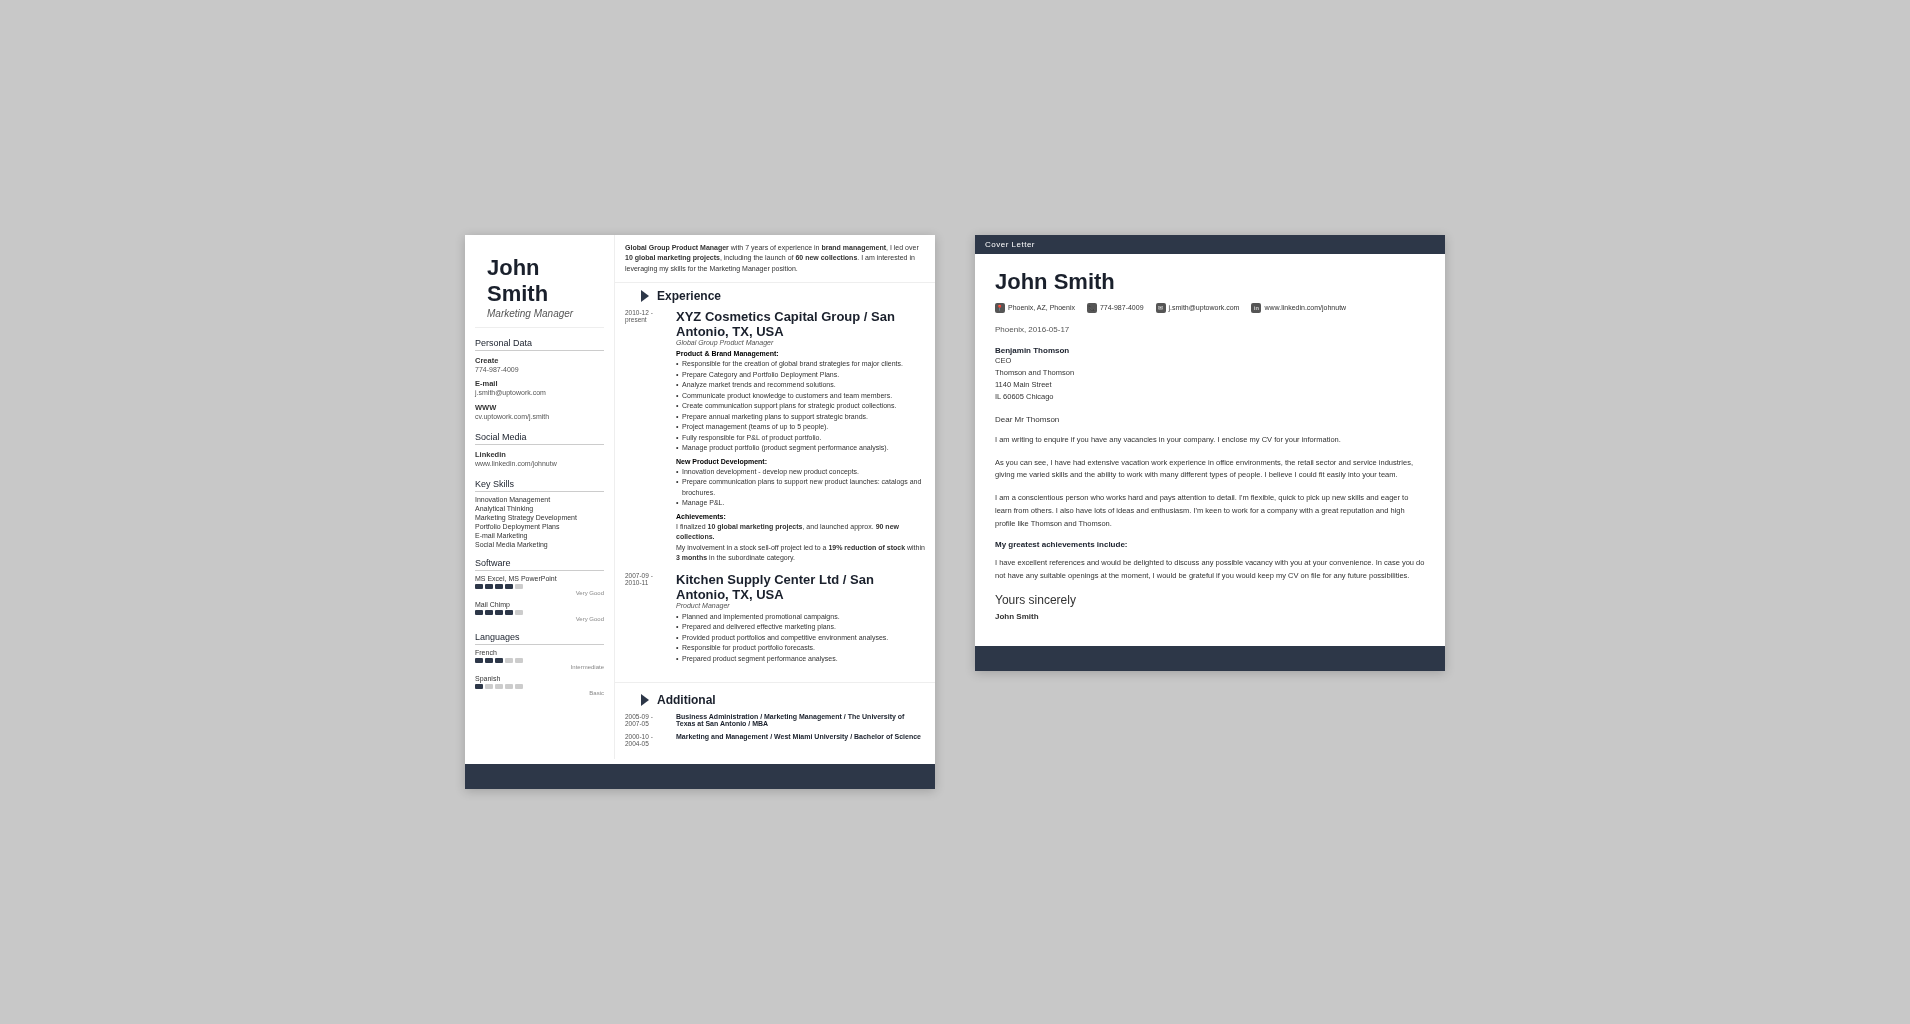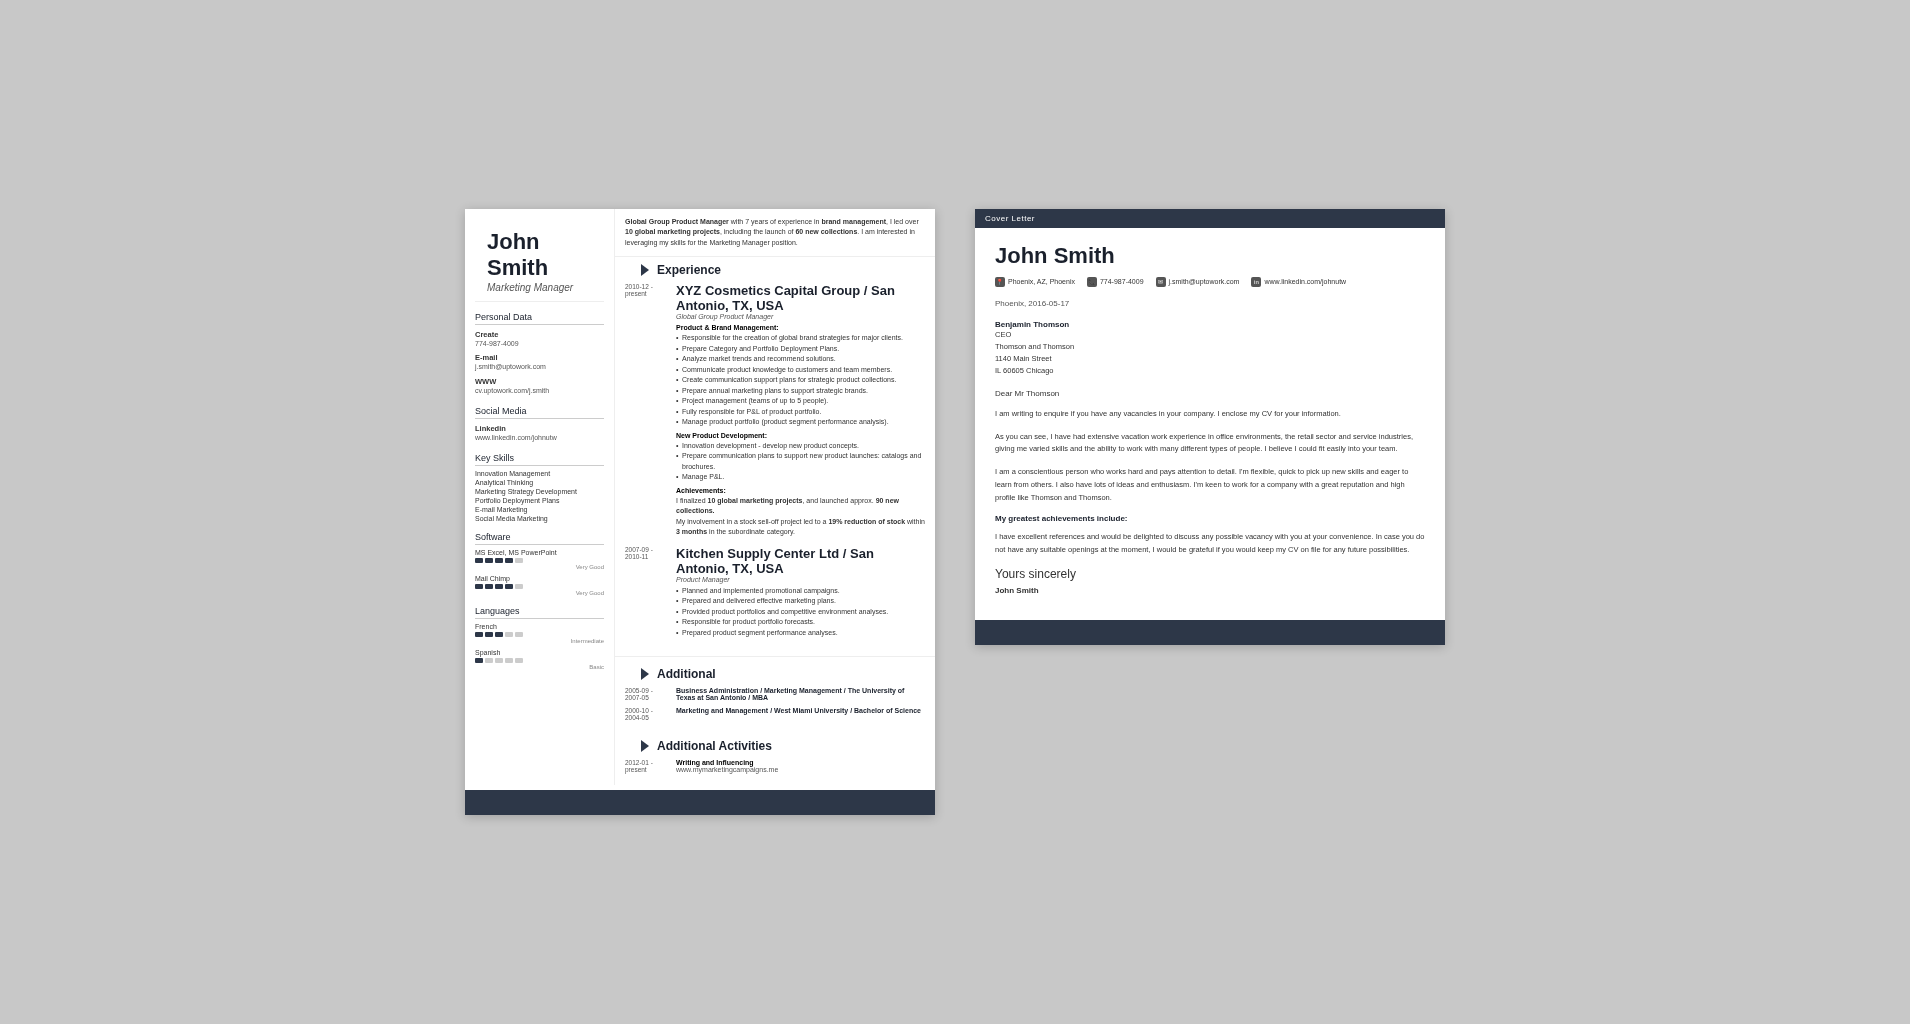--- a/index.html
+++ b/index.html
@@ -545,35 +545,20 @@
               </div>
               <div class="edu-item">
                 <div class="edu-date">2000-10 - 2004-05</div>
                 <div class="edu-content">
                   <div class="edu-degree">Marketing and Management / West Miami University / Bachelor of Science</div>
                 </div>
               </div>
             </div>
         </div>
 
-        <div class="cv-section">
-          <div class="cv-section-title">
-            <span class="section-arrow"></span>
-            <span>Additional Activities</span>
-          </div>
-          <div id="activities-items">
-              <div class="activity-item">
-                <div class="act-date">2012-01 - present</div>
-                <div class="act-content">
-                  <div class="act-title">Writing and Influencing</div>
-                  <div class="act-detail">www.mymarketingcampaigns.me</div>
-                </div>
-              </div>
-            </div>
-        </div>
       </div>
     </div>
     <div class="cv-footer"></div>
   </div>
 
   <div class="cl-page">
     <div class="cl-header-bar">
       <span>Cover Letter</span>
     </div>
     <div class="cl-body">

